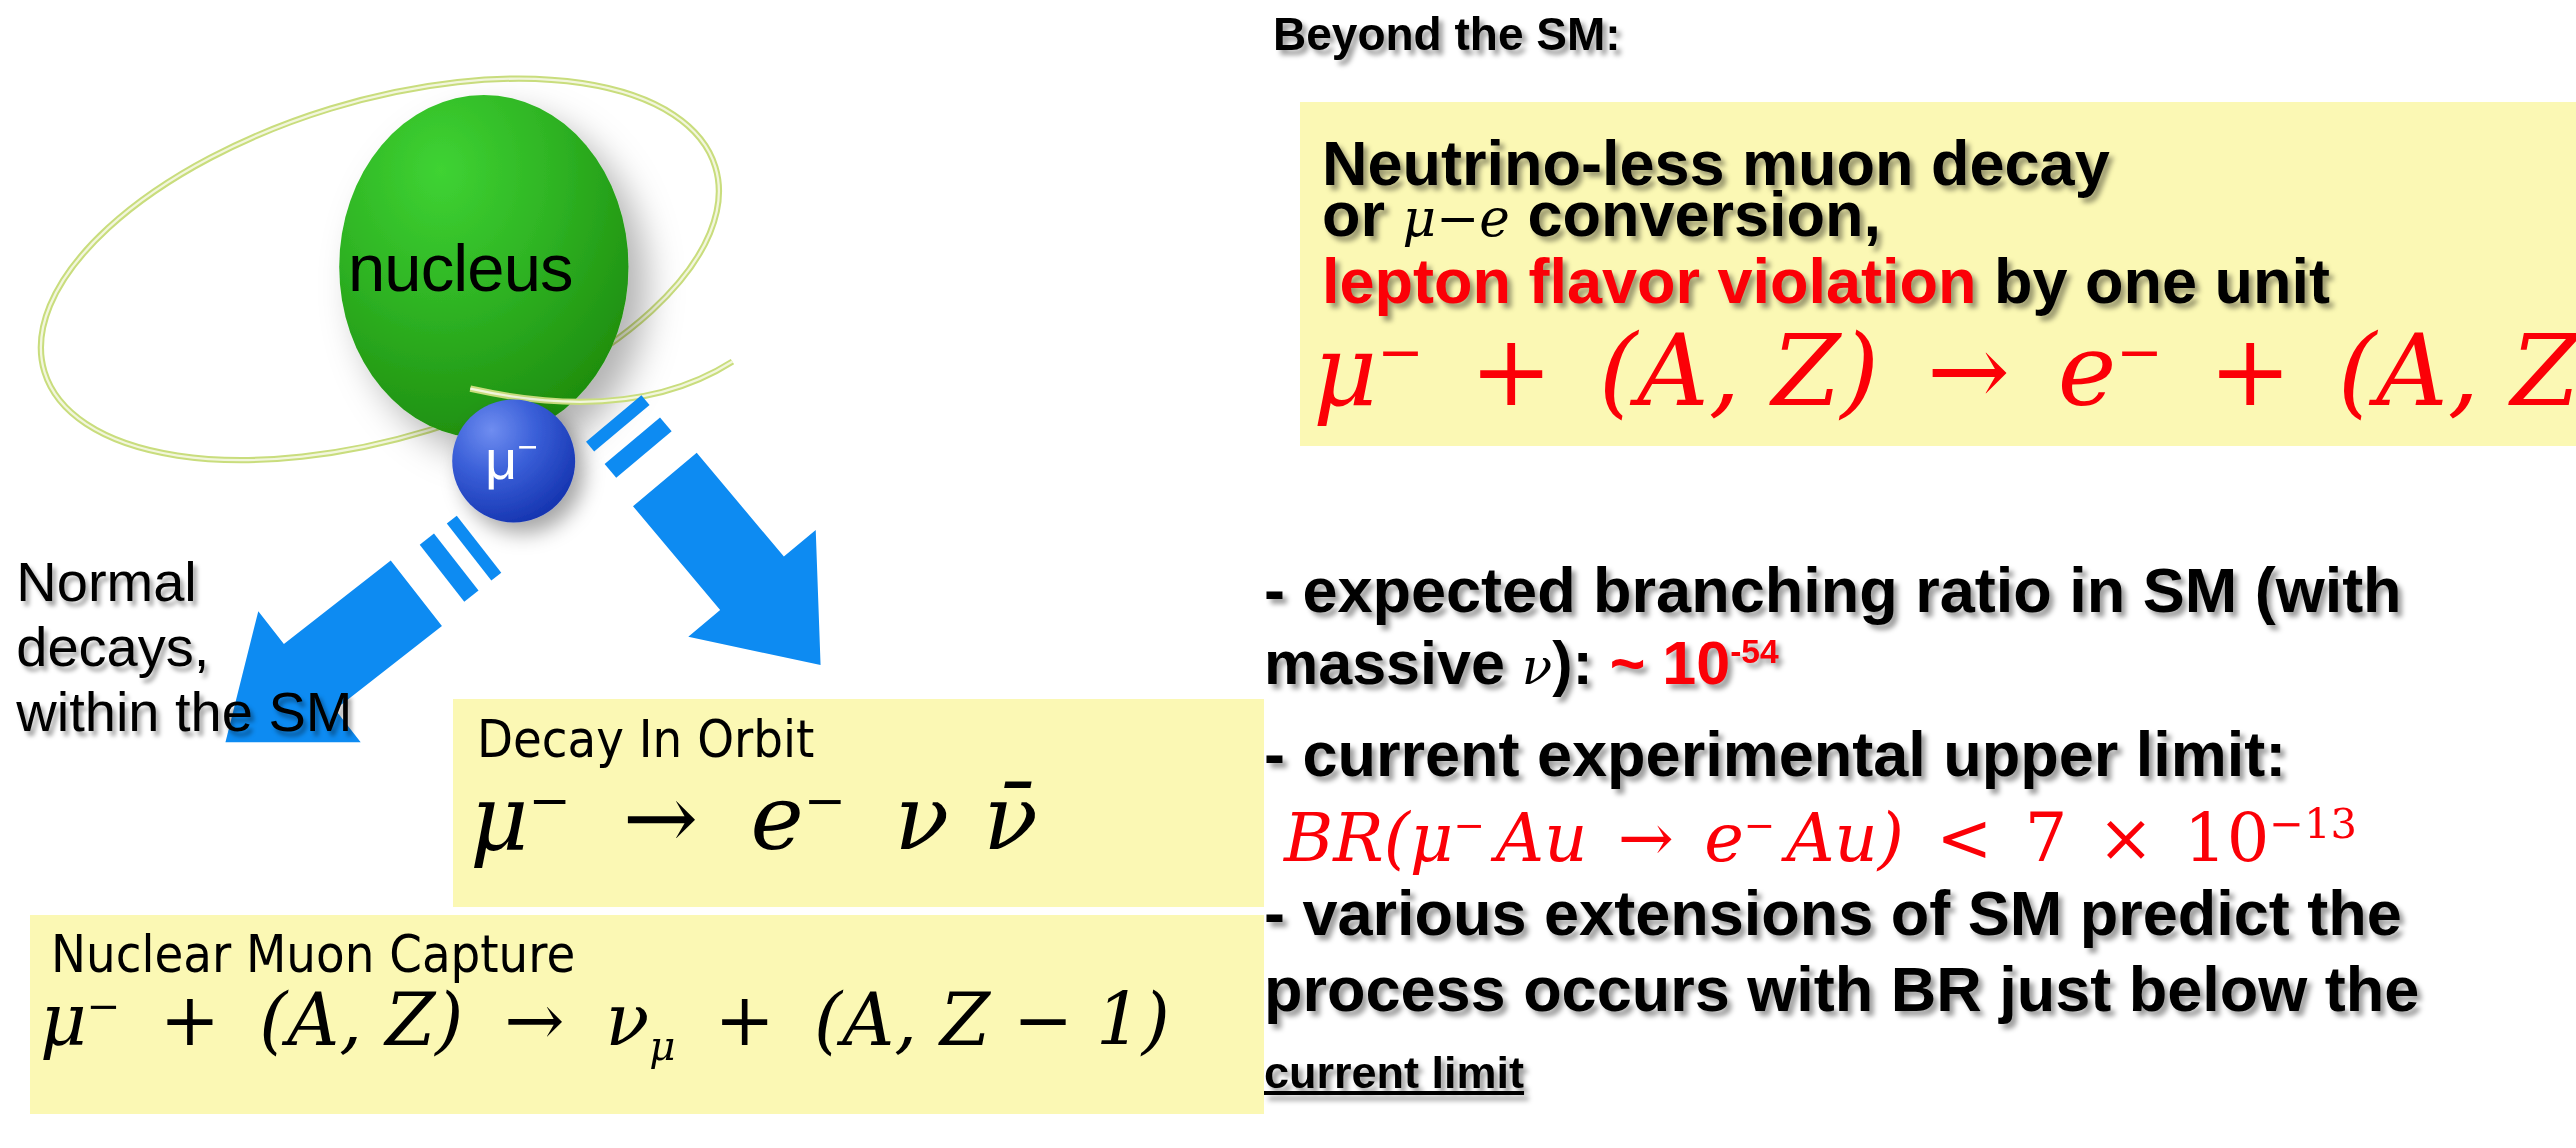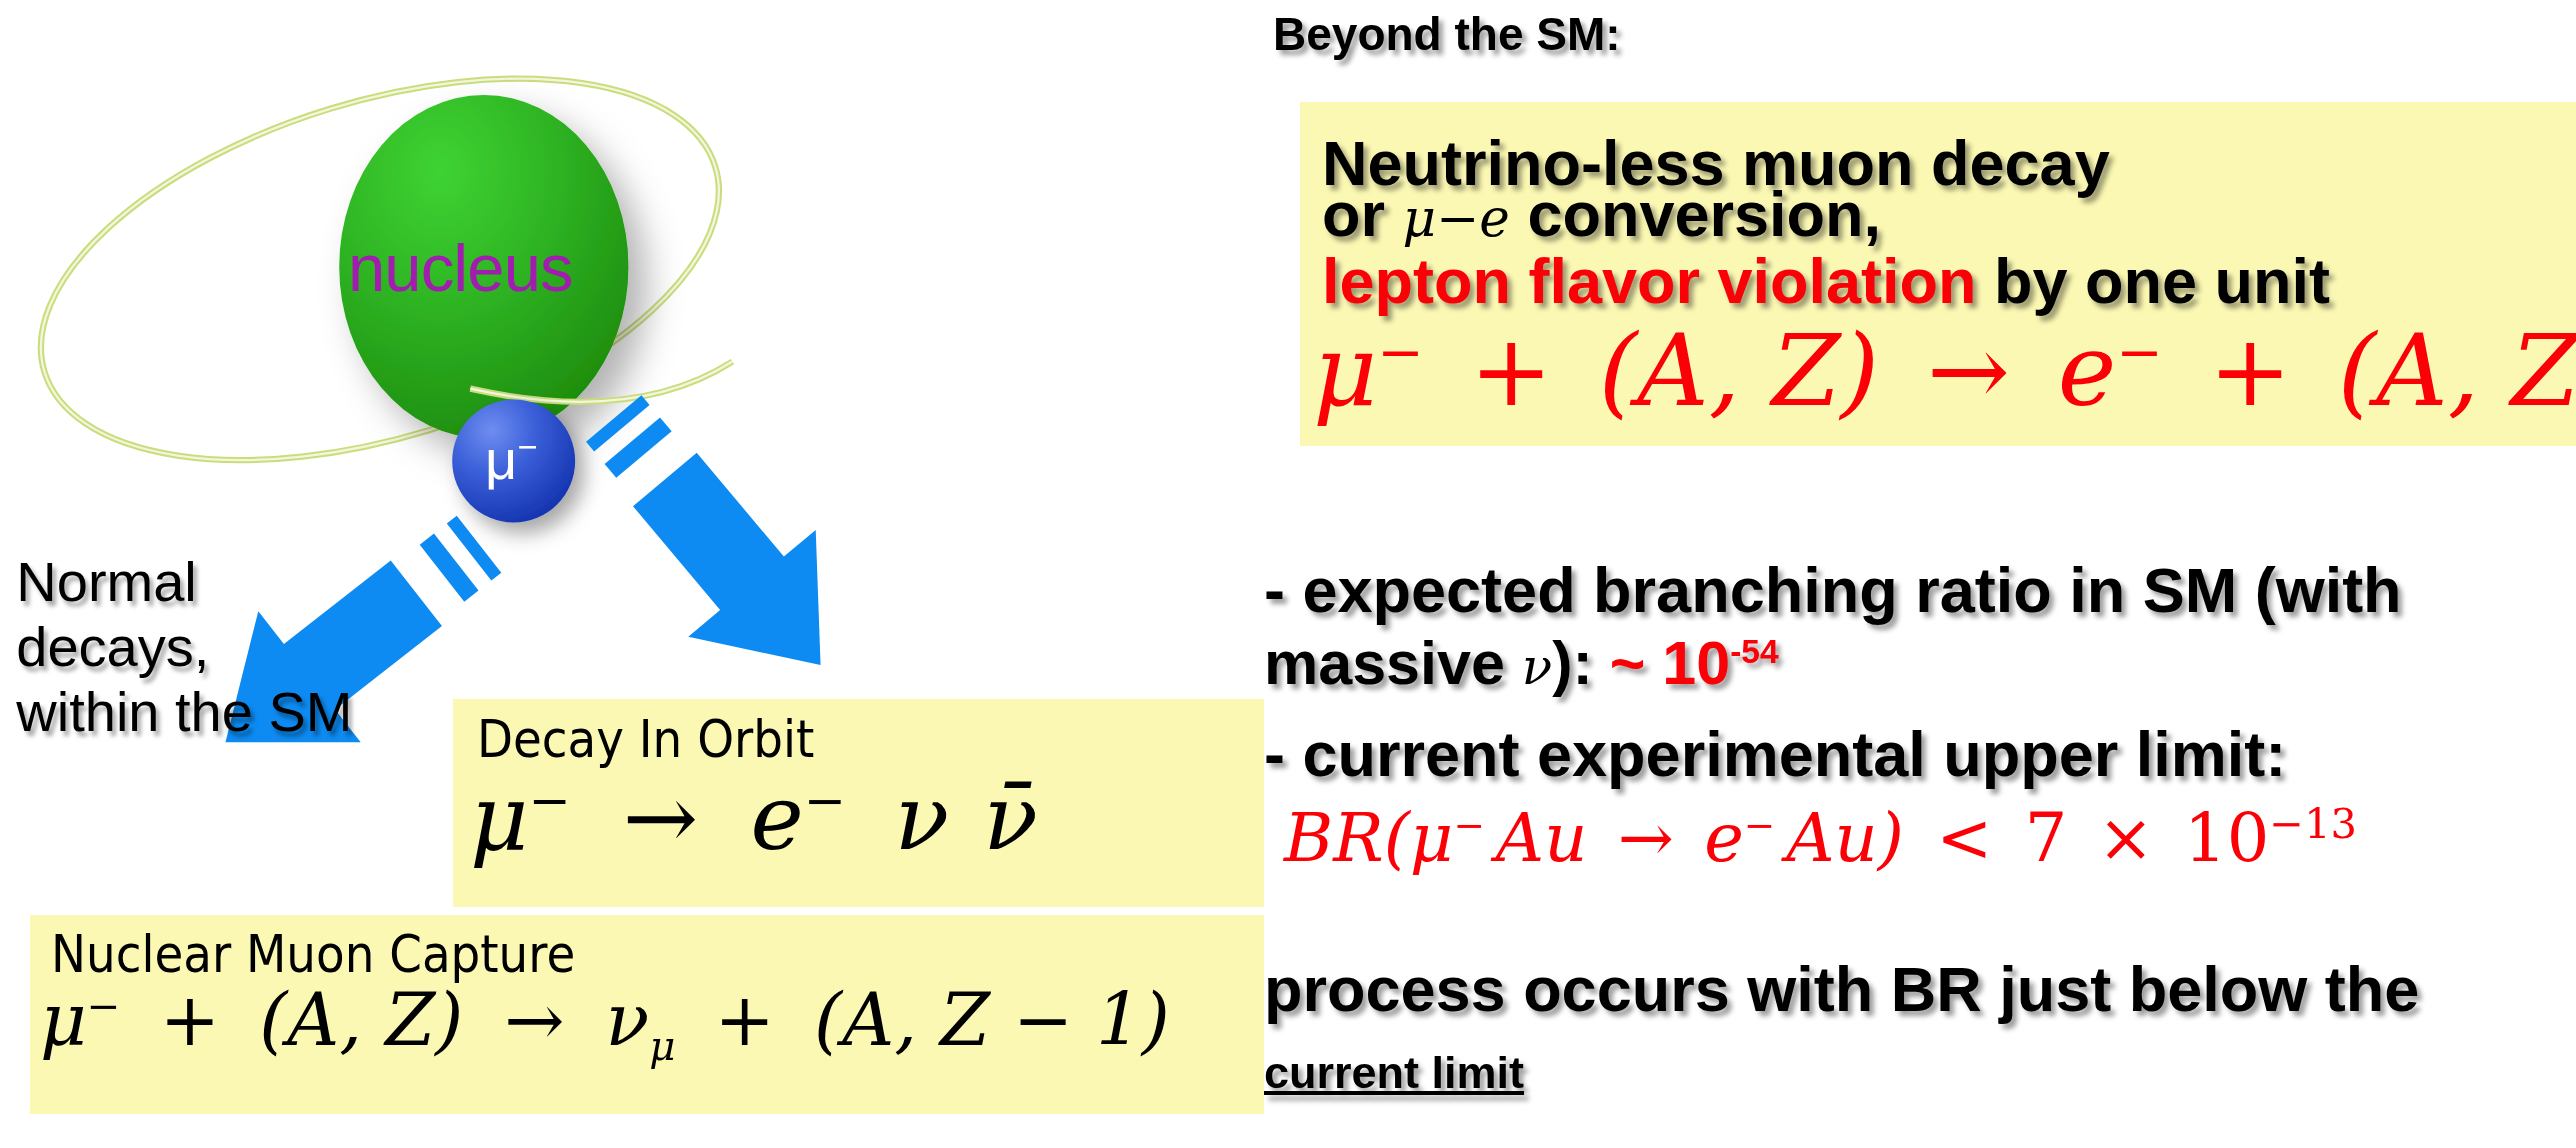--- a/index.html
+++ b/index.html
@@ -70,21 +70,21 @@
     left: 0; top: 0;
     width: 1266px; height: 1148px;
     pointer-events: none;
   }
   #diagram svg { display: block; }
 
   .nucleus-label {
     position: absolute;
     font-family: "Liberation Sans", sans-serif;
     font-size: 67px;
-    color: #a21caf;
+    color: #000000;
     letter-spacing: -0.9px;
   }
   .muon-label {
     position: absolute;
     font-family: "Liberation Sans", sans-serif;
     font-size: 56px;
     color: #ffffff;
   }
   .muon-label sup { font-size: 0.62em; line-height: 0; }
 
@@ -219,17 +219,18 @@
   <div class="txt math redtxt" style="left:1284px; top:805px; font-size:67px;">
     <span>BR(</span><span>μ<sup>−</sup></span><span style="padding-left:11px;">Au</span>
     <span class="up" style="padding:0 9px;">→</span>
     <span>e<sup>−</sup></span><span style="padding-left:11px;">Au)</span>
     <span class="up" style="padding:0 11px;">&lt;</span>
     <span class="up">7</span>
     <span class="up" style="padding:0 9px;">×</span>
     <span class="up">10</span><sup class="up" style="font-size:0.62em;">−13</sup>
   </div>
 
+  <div class="txt cond" style="left:1264px; top:882px; font-size:63px;">- various extensions of SM predict the</div>
   <div class="txt cond" style="left:1264px; top:958px; font-size:63px;">process occurs with BR just below the</div>
   <div class="txt cond" style="left:1264px; top:1050px; font-size:45px;text-decoration:underline;">current limit</div>
 
 </div>
 
 
 </body></html>

